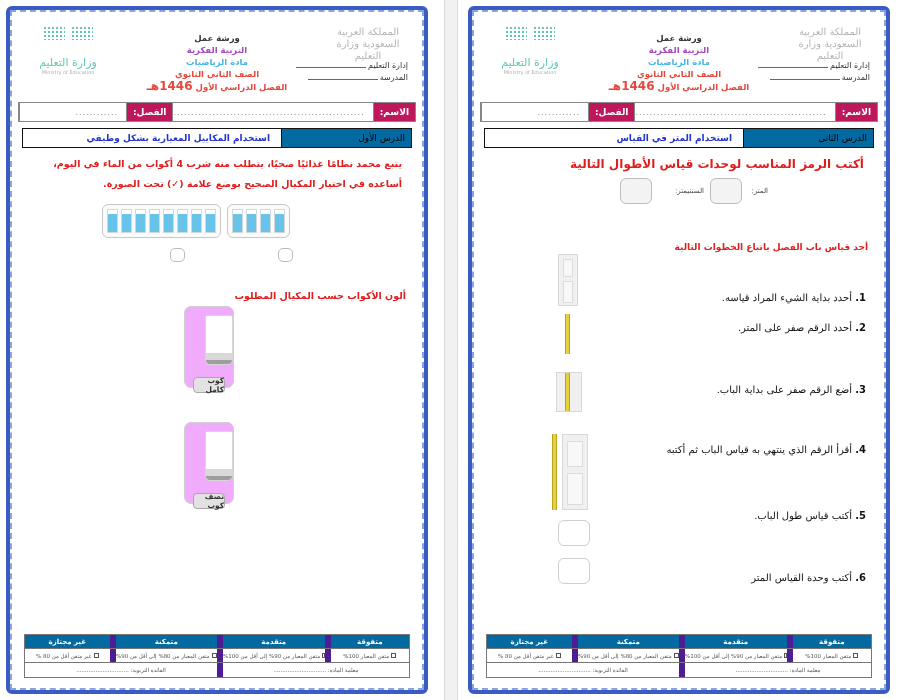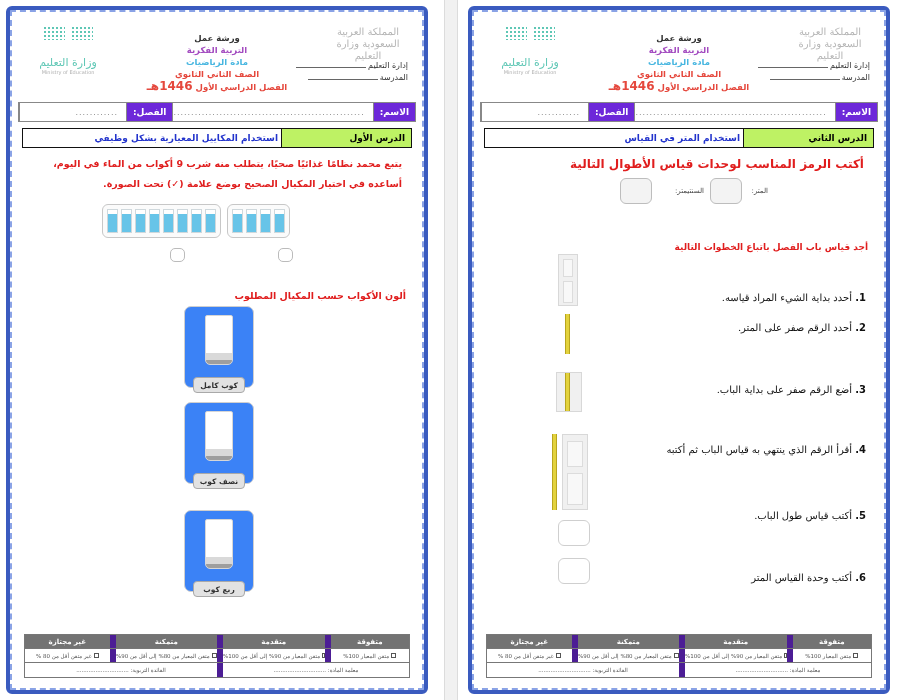--- a/index.html
+++ b/index.html
@@ -21,59 +21,59 @@
   .ct-4 { color: #e5483d; }
   .ct-5 { color: #e5483d; }
   .ct-5 .yr { font-size: 12px; }
   .moe-logo { position: absolute; left: 10px; top: 8px; width: 80px; height: 50px; text-align: center; }
   .moe-dots { display: flex; justify-content: center; gap: 6px; }
   .moe-dots span { display: block; width: 22px; height: 14px; background-image: radial-gradient(circle, #5ec7b5 1.2px, transparent 1.4px); background-size: 4px 4px; }
   .moe-name { color: #5ec7b5; font-size: 11px; margin-top: 16px; }
   .moe-en { color: #b0b0b0; font-size: 5px; }
 
   .name-bar { position: relative; height: 20px; margin-top: 4px; border: 1px solid #888; display: flex; align-items: stretch; }
-  .name-bar .lbl { background: #6d28d9; color: #fff; font-size: 9px; font-weight: bold; padding: 0 6px; display: flex; align-items: center; }
+  .name-bar .lbl { background: #be185d; color: #fff; font-size: 9px; font-weight: bold; padding: 0 6px; display: flex; align-items: center; }
   .name-bar .fld { flex: 1; border-right: 1px solid #888; border-left: 1px solid #888; font-size: 8px; color: #888; display: flex; align-items: center; padding: 0 8px; letter-spacing: 1px; overflow: hidden; white-space: nowrap; }
   .name-bar .fld.short { flex: 0 0 108px; }
 
   .lesson-bar { margin-top: 6px; margin-left: 4px; margin-right: 4px; height: 20px; border: 1.5px solid #111; display: flex; }
-  .lesson-bar .ln-num { width: 130px; background: #bef264; border-left: 1.5px solid #111; font-size: 9px; font-weight: bold; padding-right: 6px; display: flex; align-items: center; }
-  .lesson-bar .ln-title { flex: 1; font-size: 9px; color: #2233cc; font-weight: bold; padding-right: 3px; display: flex; align-items: center; }
+  .lesson-bar .ln-num { width: 130px; background: #0369a1; border-left: 1.5px solid #111; font-size: 9px; font-weight: normal; padding-right: 6px; display: flex; align-items: center; }
+  .lesson-bar .ln-title { flex: 1; font-size: 9px; color: #2233cc; font-weight: bold; padding-right: 11px; display: flex; align-items: center; }
 
   .red { color: #e01e1e; font-weight: bold; }
   .prompt { font-size: 9.5px; line-height: 20px; padding: 6px 14px 0 10px; }
 
   .cups-row { position: absolute; top: 186px; left: 84px; display: flex; gap: 6px; direction: ltr; }
   .cup-group { border: 1.5px solid #c7c7c7; border-radius: 6px; padding: 4px 4px; display: flex; gap: 3px; background: #fbfbfb; }
   .cup { width: 11px; height: 24px; border: 1px solid #cfd8dc; background: linear-gradient(#ffffff 0 18%, #67c4e8 18% 100%); }
   .tick-box { position: absolute; width: 15px; height: 14px; border: 1.5px solid #bbb; border-radius: 5px; background: #fff; }
 
   .color-prompt { position: absolute; top: 272px; right: 10px; font-size: 9.5px; text-align: center; }
-  .glass-card { position: absolute; width: 70px; height: 82px; border: 1.5px solid #cfcfcf; border-radius: 7px; background: #3b82f6; }
+  .glass-card { position: absolute; width: 50px; height: 82px; border: 1.5px solid #cfcfcf; border-radius: 7px; background: #f0abfc; }
   .glass { position: absolute; left: 20px; top: 8px; width: 28px; height: 50px; border: 1px solid #d6d6d6; border-radius: 2px 2px 5px 5px; background: linear-gradient(to bottom, #fff 0 78%, #d9d9d9 78% 92%, #9e9e9e 92% 100%); }
   .glass-label { position: absolute; left: 8px; right: 8px; bottom: -6px; height: 16px; background: #e2e2e2; border: 1px solid #a9a9a9; border-radius: 4px; font-size: 7.5px; font-weight: bold; display: flex; align-items: center; justify-content: center; color: #333; }
 
   .units-row { position: absolute; top: 160px; left: 0; right: 0; height: 30px; }
   .unit-box { position: absolute; width: 32px; height: 26px; border: 1.5px solid #bdbdbd; border-radius: 6px; background: #f3f3f3; }
   .unit-lbl { position: absolute; font-size: 7px; color: #444; top: 9px; }
 
   .steps-title { position: absolute; top: 224px; right: 10px; font-size: 9px; }
   .step { position: absolute; right: 12px; font-size: 10px; color: #111; font-family: "DejaVu Serif", serif; }
   .step b { font-family: "DejaVu Sans", sans-serif; }
   .door { position: absolute; background: #f0f0f0; border: 1px solid #d8d8d8; }
   .door .panel { position: absolute; left: 4px; right: 4px; border: 1px solid #dcdcdc; background: #f8f8f8; }
   .tape { position: absolute; background: #e3d23d; border-left: 1px solid #b8a51e; border-right: 1px solid #b8a51e; }
   .ans-box { position: absolute; width: 32px; height: 26px; border: 1.5px solid #cfcfcf; border-radius: 6px; background: #fff; }
 
   .rubric { position: absolute; left: 6px; right: 6px; bottom: 4px; border: 1px solid #777; font-size: 5.5px; color: #555; }
   .rubric .row { display: flex; height: 14px; border-bottom: 1px solid #777; }
   .rubric .row:last-child { border-bottom: none; }
   .rubric .cell { border-left: 6px solid #4c1d95; display: flex; align-items: center; justify-content: center; overflow: hidden; white-space: nowrap; }
   .rubric .cell:last-child { border-left: none; }
-  .rubric .head .cell { background: #737373; color: #fff; font-weight: bold; font-size: 7px; }
+  .rubric .head .cell { background: #0369a1; color: #fff; font-weight: bold; font-size: 7px; }
   .c1 { width: 22%; } .c2 { width: 28%; } .c3 { width: 28%; } .c4 { width: 22%; }
   .half { width: 50%; }
   .chk { display: inline-block; width: 5px; height: 5px; border: 1px solid #555; margin-left: 2px; }
 </style>
 </head>
 <body>
 
 <div class="gutter"></div>
 
 <div class="page left">
@@ -106,21 +106,21 @@
       <div class="fld">..............................................................</div>
       <div class="lbl">الفصل:</div>
       <div class="fld short">............</div>
     </div>
 
     <div class="lesson-bar">
       <div class="ln-num">الدرس الأول</div>
       <div class="ln-title">استخدام المكاييل المعيارية بشكل وظيفي</div>
     </div>
 
-    <div class="prompt red">يتبع محمد نظامًا غذائيًا صحيًا، يتطلب منه شرب 9 أكواب من الماء في اليوم، أساعده في اختيار المكيال الصحيح بوضع علامة (✓) تحت الصورة.</div>
+    <div class="prompt red">يتبع محمد نظامًا غذائيًا صحيًا، يتطلب منه شرب 4 أكواب من الماء في اليوم، أساعده في اختيار المكيال الصحيح بوضع علامة (✓) تحت الصورة.</div>
 
     <div class="cups-row">
       <div class="cup-group">
         <div class="cup"></div>
         <div class="cup"></div>
         <div class="cup"></div>
         <div class="cup"></div>
         <div class="cup"></div>
         <div class="cup"></div>
         <div class="cup"></div>
@@ -135,27 +135,23 @@
     </div>
     <div class="tick-box" style="left:152px; top:230px;"></div>
     <div class="tick-box" style="left:260px; top:230px;"></div>
 
     <div class="color-prompt red">ألون الأكواب حسب المكيال المطلوب</div>
 
     <div class="glass-card" style="left:166px; top:288px;">
       <div class="glass"></div>
       <div class="glass-label">كوب كامل</div>
     </div>
-    <div class="glass-card" style="left:166px; top:384px;">
+    <div class="glass-card" style="left:166px; top:404px;">
       <div class="glass"></div>
       <div class="glass-label">نصف كوب</div>
-    </div>
-    <div class="glass-card" style="left:166px; top:492px;">
-      <div class="glass"></div>
-      <div class="glass-label">ربع كوب</div>
     </div>
 
     <div class="rubric">
       <div class="row head">
         <div class="cell c1">متفوقة</div>
         <div class="cell c2">متقدمة</div>
         <div class="cell c3">متمكنة</div>
         <div class="cell c4">غير مجتازة</div>
       </div>
       <div class="row">

